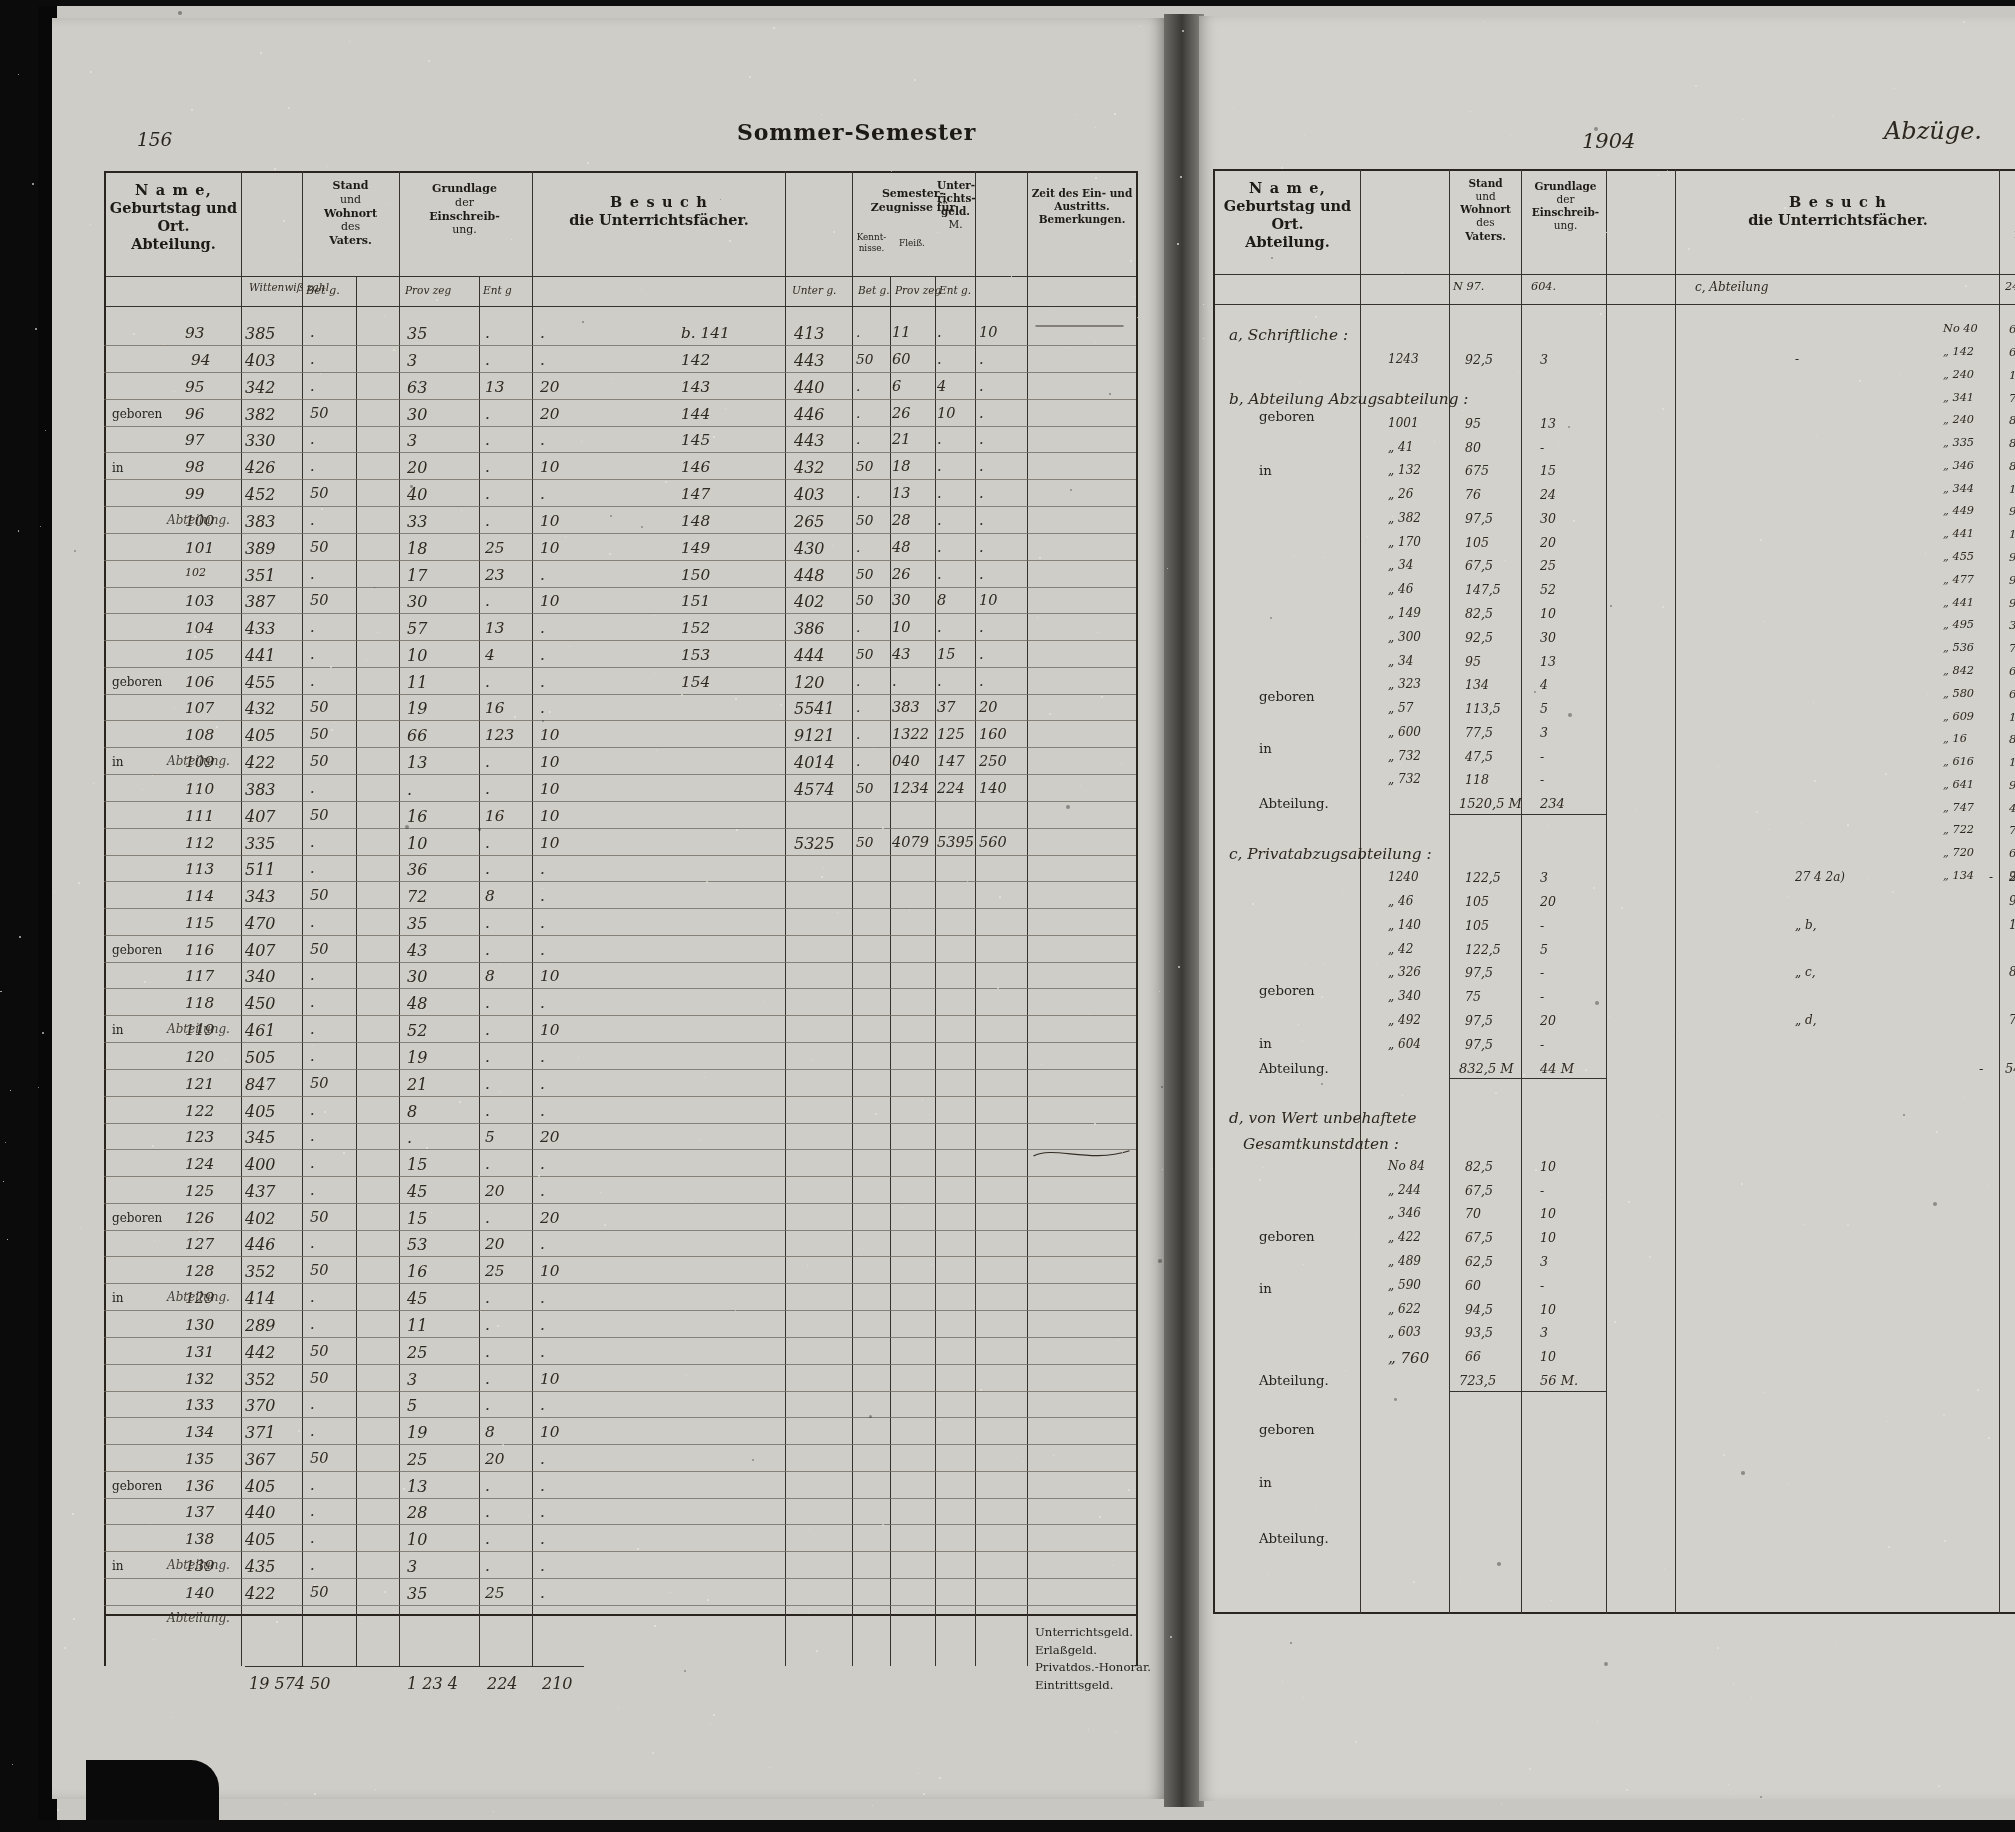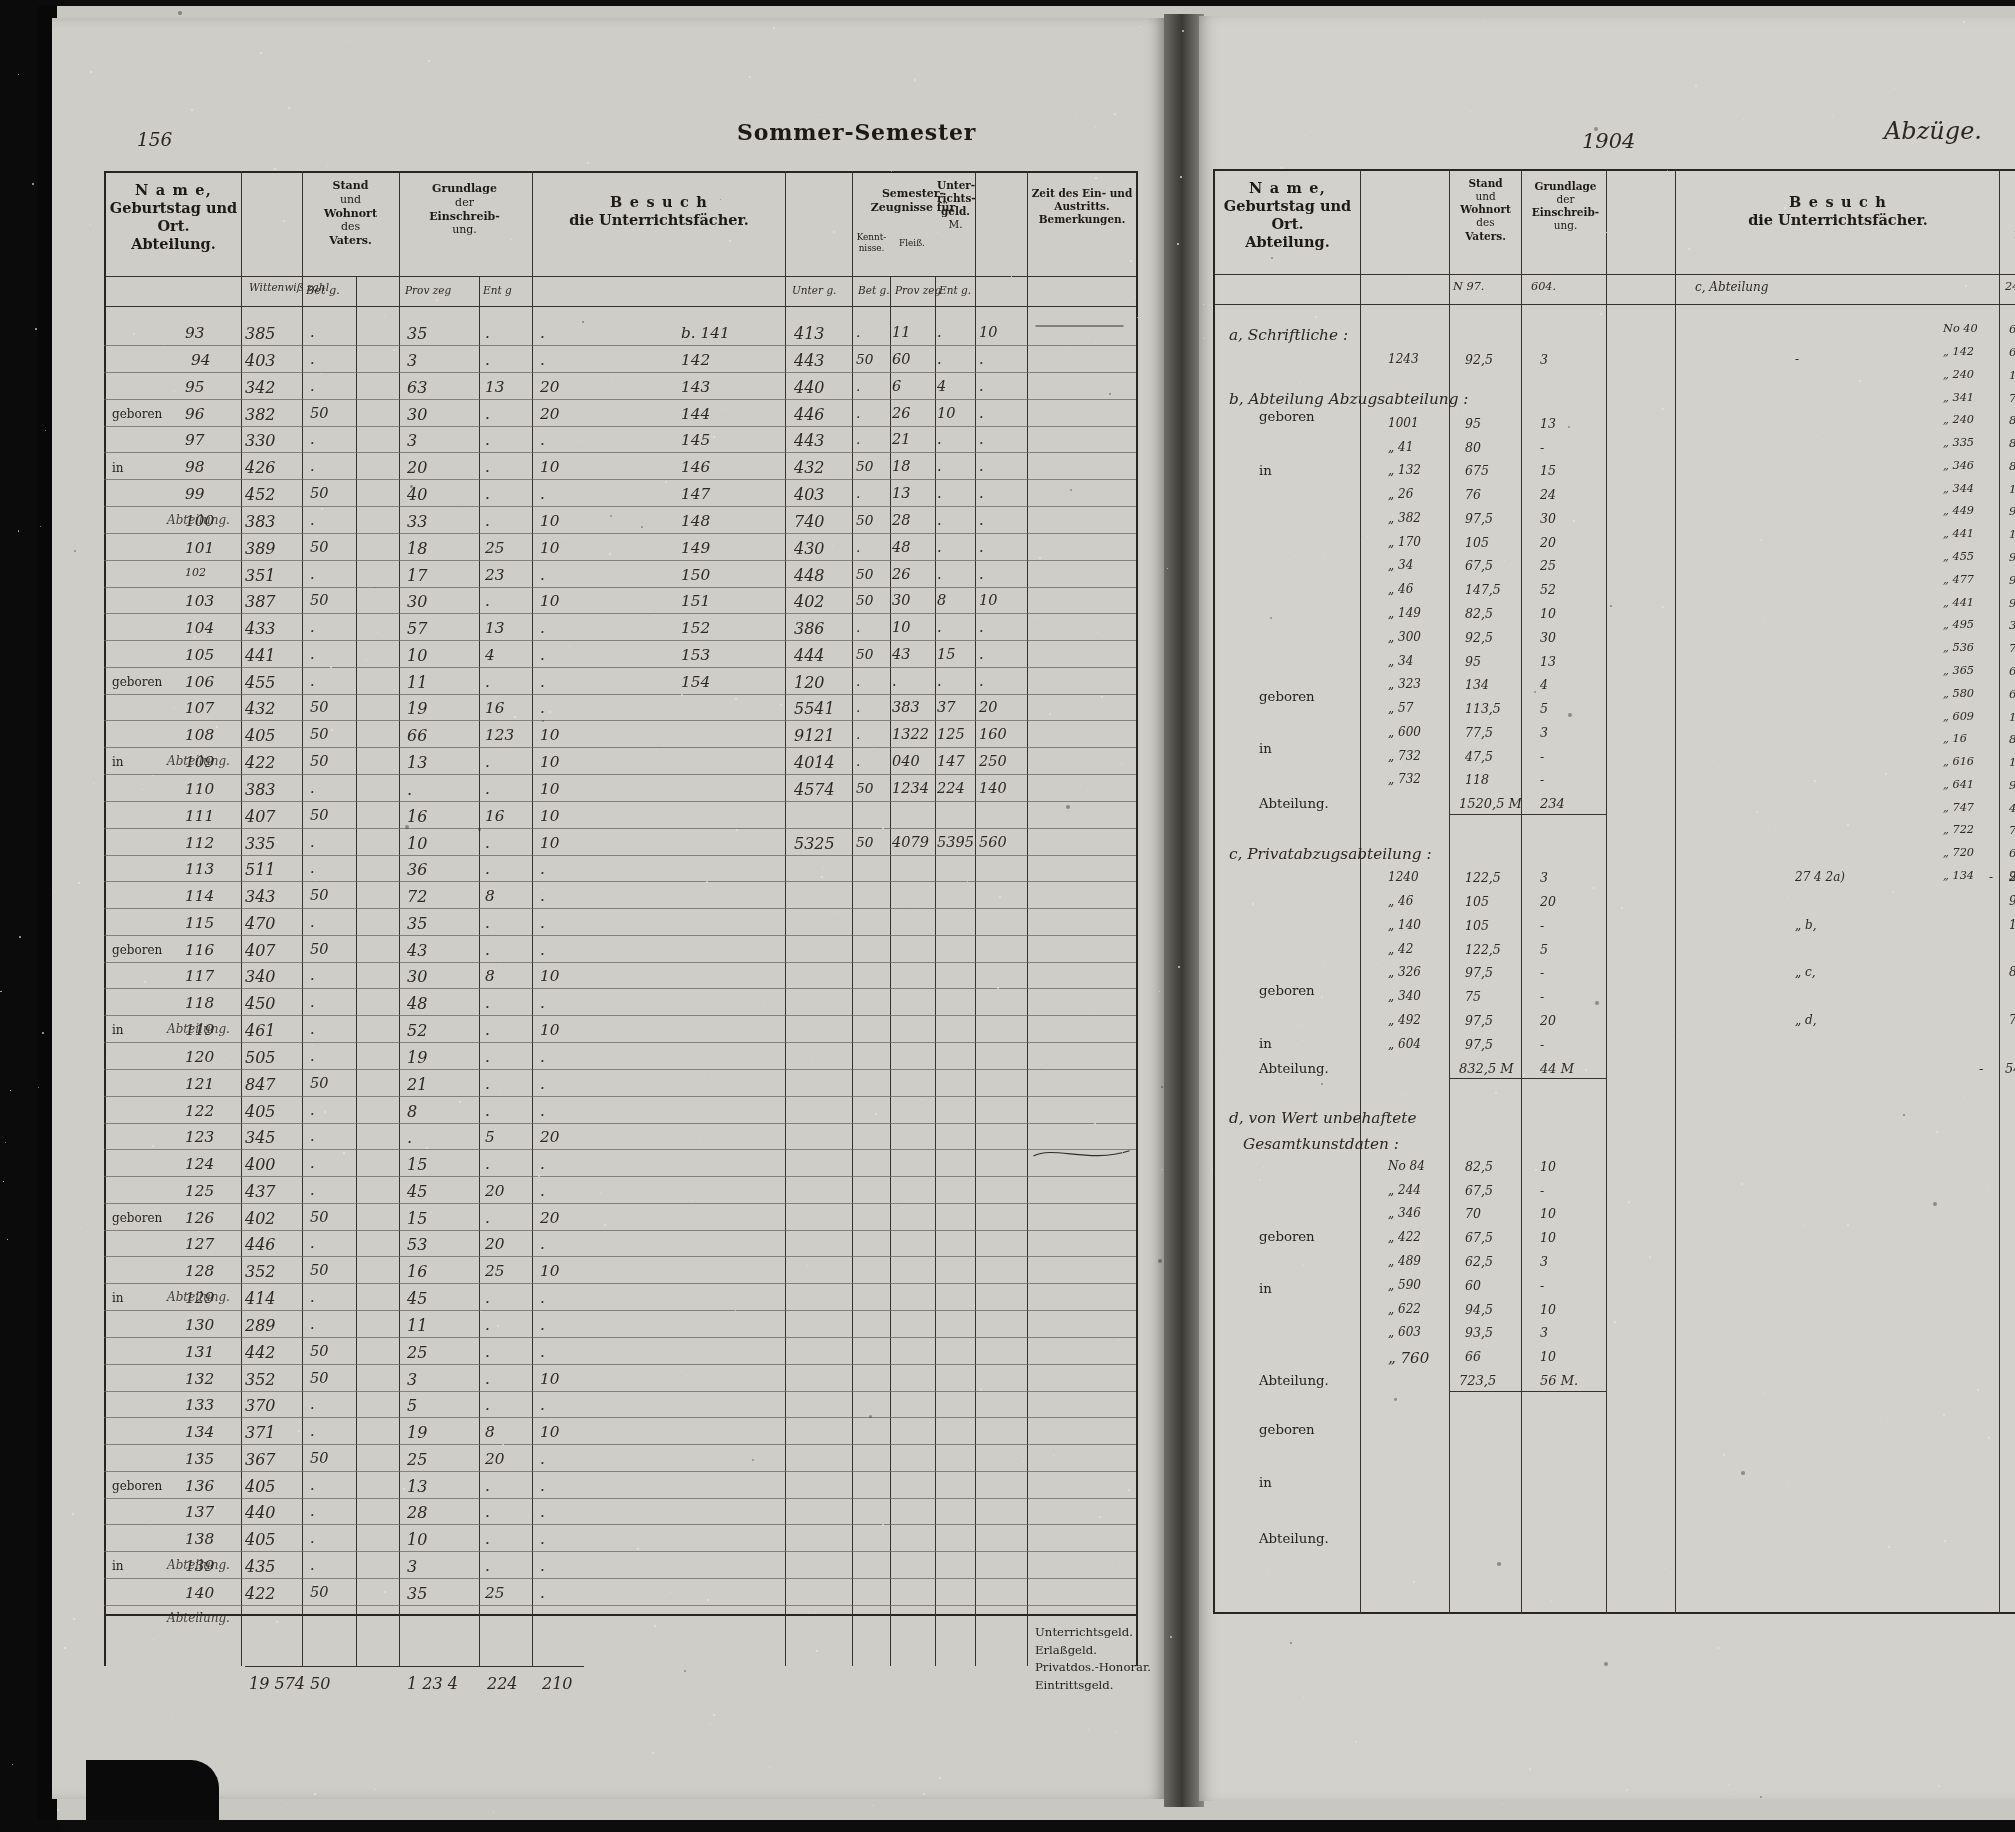--- a/index.html
+++ b/index.html
@@ -304,21 +304,21 @@
           <div class="cellnum" style="left: 885px; top: 467px; font-size: 14.5px;">.</div>
           <div class="cellnum" style="left: 927px; top: 467px; font-size: 14.5px;">.</div>
           <div class="rowline" style="left: 52px; top: 515px; width: 1032px;"></div>
           <div class="cellnum" style="left: 133px; top: 494px; font-size: 15.3px;">100</div>
           <div class="cellnum" style="left: 193px; top: 494px; font-size: 16px;">383</div>
           <div class="cellnum" style="left: 258px; top: 494px; font-size: 14.5px;">.</div>
           <div class="cellnum" style="left: 355px; top: 494px; font-size: 16px;">33</div>
           <div class="cellnum" style="left: 433px; top: 494px; font-size: 15.3px;">.</div>
           <div class="cellnum" style="left: 488px; top: 494px; font-size: 15.3px;">10</div>
           <div class="cellnum" style="left: 629px; top: 494px; font-size: 15.3px;">148</div>
-          <div class="cellnum" style="left: 742px; top: 494px; font-size: 16px;">740</div>
+          <div class="cellnum" style="left: 742px; top: 494px; font-size: 16px;">265</div>
           <div class="cellnum" style="left: 804px; top: 494px; font-size: 13.7px;">50</div>
           <div class="cellnum" style="left: 840px; top: 494px; font-size: 14.5px;">28</div>
           <div class="cellnum" style="left: 885px; top: 494px; font-size: 14.5px;">.</div>
           <div class="cellnum" style="left: 927px; top: 494px; font-size: 14.5px;">.</div>
           <div class="rowline" style="left: 52px; top: 542px; width: 1032px;"></div>
           <div class="cellnum" style="left: 133px; top: 521px; font-size: 15.3px;">101</div>
           <div class="cellnum" style="left: 193px; top: 521px; font-size: 16px;">389</div>
           <div class="cellnum" style="left: 258px; top: 521px; font-size: 14.5px;">50</div>
           <div class="cellnum" style="left: 355px; top: 521px; font-size: 16px;">18</div>
           <div class="cellnum" style="left: 433px; top: 521px; font-size: 15.3px;">25</div>
@@ -915,21 +915,21 @@
           <div class="cellnum" style="left: 744px; top: 534px; font-size: 11.3px;">„ 455</div>
           <div class="cellnum" style="left: 810px; top: 534px; font-size: 11.7px;">92,5</div>
           <div class="cellnum" style="left: 744px; top: 557px; font-size: 11.3px;">„ 477</div>
           <div class="cellnum" style="left: 810px; top: 557px; font-size: 11.7px;">92,5</div>
           <div class="cellnum" style="left: 744px; top: 580px; font-size: 11.3px;">„ 441</div>
           <div class="cellnum" style="left: 810px; top: 580px; font-size: 11.7px;">92,5</div>
           <div class="cellnum" style="left: 744px; top: 602px; font-size: 11.3px;">„ 495</div>
           <div class="cellnum" style="left: 810px; top: 602px; font-size: 11.7px;">30</div>
           <div class="cellnum" style="left: 744px; top: 625px; font-size: 11.3px;">„ 536</div>
           <div class="cellnum" style="left: 810px; top: 625px; font-size: 11.7px;">75</div>
-          <div class="cellnum" style="left: 744px; top: 648px; font-size: 11.3px;">„ 365</div>
+          <div class="cellnum" style="left: 744px; top: 648px; font-size: 11.3px;">„ 842</div>
           <div class="cellnum" style="left: 810px; top: 648px; font-size: 11.7px;">65</div>
           <div class="cellnum" style="left: 744px; top: 671px; font-size: 11.3px;">„ 580</div>
           <div class="cellnum" style="left: 810px; top: 671px; font-size: 11.7px;">60</div>
           <div class="cellnum" style="left: 744px; top: 694px; font-size: 11.3px;">„ 609</div>
           <div class="cellnum" style="left: 810px; top: 694px; font-size: 11.7px;">110</div>
           <div class="cellnum" style="left: 744px; top: 716px; font-size: 11.3px;">„ 16</div>
           <div class="cellnum" style="left: 810px; top: 716px; font-size: 11.7px;">82,5</div>
           <div class="cellnum" style="left: 744px; top: 739px; font-size: 11.3px;">„ 616</div>
           <div class="cellnum" style="left: 810px; top: 739px; font-size: 11.7px;">105</div>
           <div class="cellnum" style="left: 744px; top: 762px; font-size: 11.3px;">„ 641</div>

